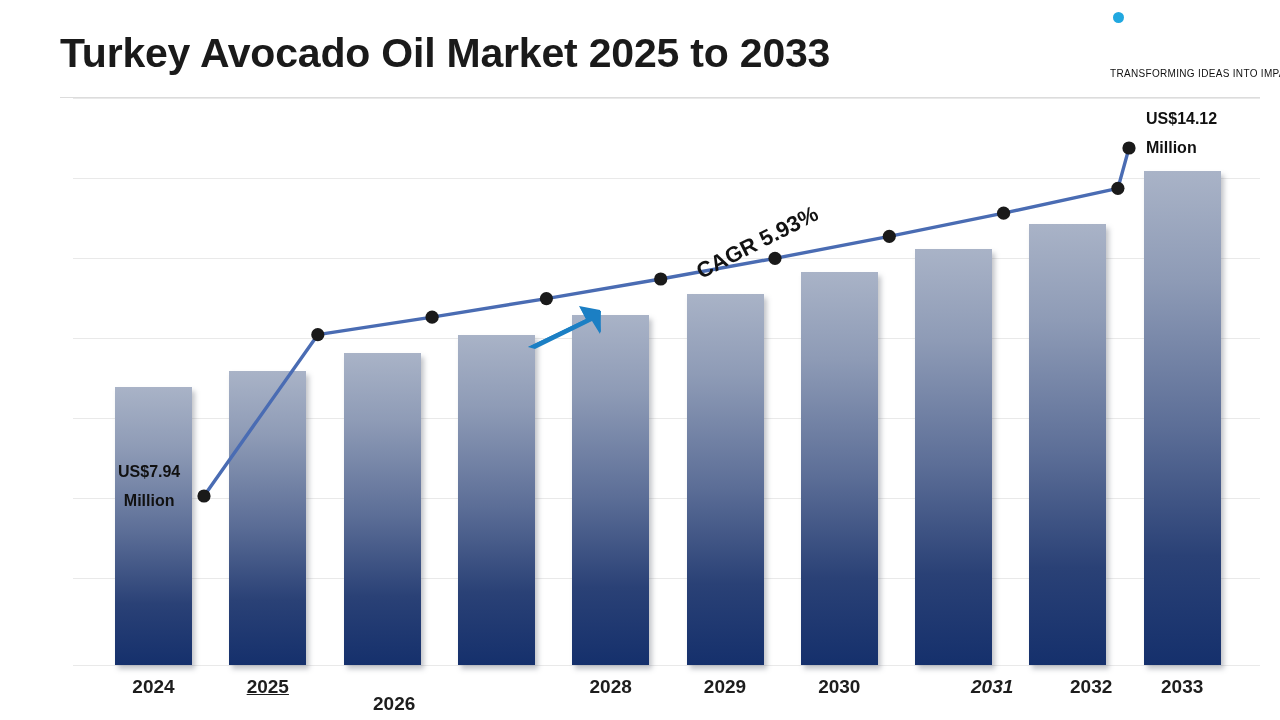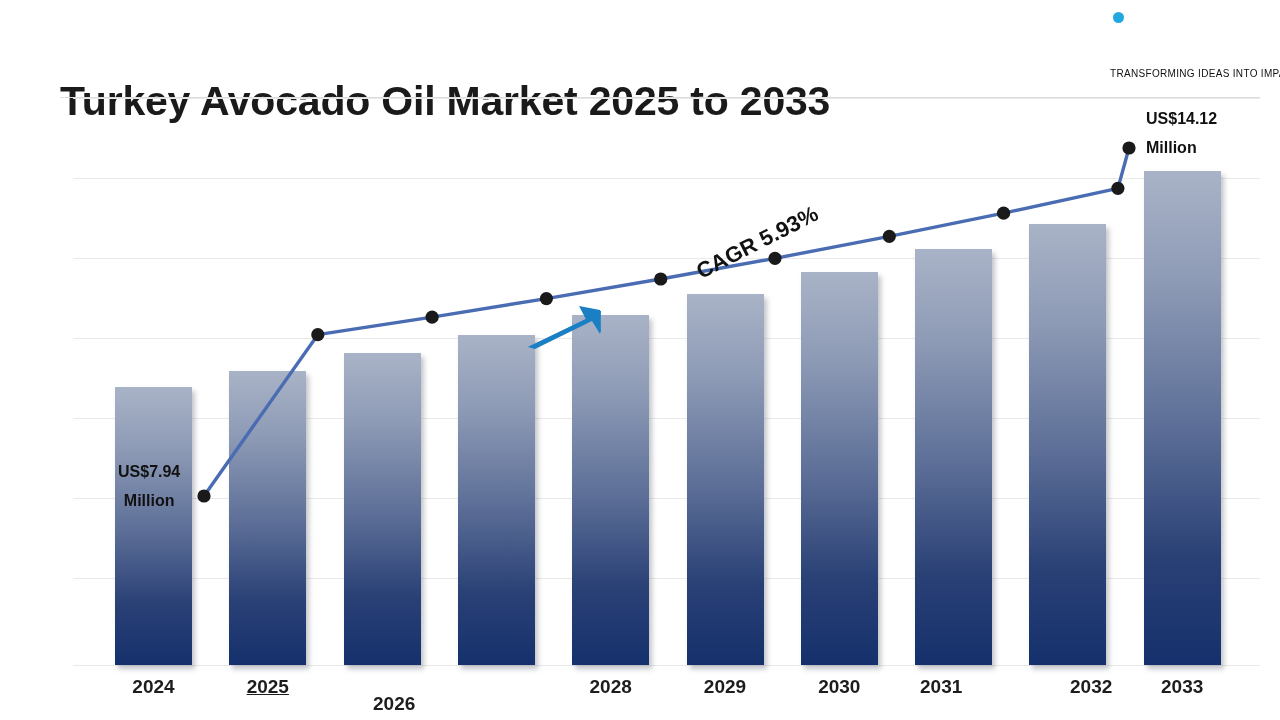--- a/index.html
+++ b/index.html
@@ -11,21 +11,21 @@
     overflow:hidden;
     position:relative;
   }
   .page{position:absolute;inset:0;}
 
   
   .header{position:absolute;left:0;top:0;width:1280px;height:98px;}
   .title{
     position:absolute;left:60px;top:30px;
     font-size:41px;font-weight:bold;color:#1a1a1a;
-    letter-spacing:-0.2px;white-space:nowrap;margin-top:48px;
+    letter-spacing:-0.2px;white-space:nowrap;
   }
   .header-rule{
     position:absolute;left:60px;top:97px;width:1200px;height:1px;
     background:#dcdcdc;
   }
 
   
   .logo{position:absolute;left:1100px;top:6px;width:175px;height:78px;}
   .logo-word{
     position:absolute;left:0;top:10px;
@@ -153,19 +153,19 @@
     </div>
 
     <div class="xlabels" id="xlabels">
         <div class="xlabel" style="left: 96.35px; width: 114.3px;">2024</div>
         <div class="xlabel" style="left: 210.65px; width: 114.3px; text-decoration: underline;">2025</div>
         <div class="xlabel" style="left: 337px; width: 114.3px; margin-top: 17px;">2026</div>
         <div class="xlabel" style="left: 449px; width: 114.3px; margin-top: 48px;">2027</div>
         <div class="xlabel" style="left: 553.55px; width: 114.3px;">2028</div>
         <div class="xlabel" style="left: 667.85px; width: 114.3px;">2029</div>
         <div class="xlabel" style="left: 782.15px; width: 114.3px;">2030</div>
-        <div class="xlabel" style="left: 884px; width: 114.3px;">2031</div>
+        <div class="xlabel" style="left: 935px; width: 114.3px; font-style: italic;">2031</div>
         <div class="xlabel" style="left: 1034px; width: 114.3px;">2032</div>
         <div class="xlabel" style="left: 1125.05px; width: 114.3px;">2033</div>
       </div>
   </div>
 
 </div>
 
 </body></html>

